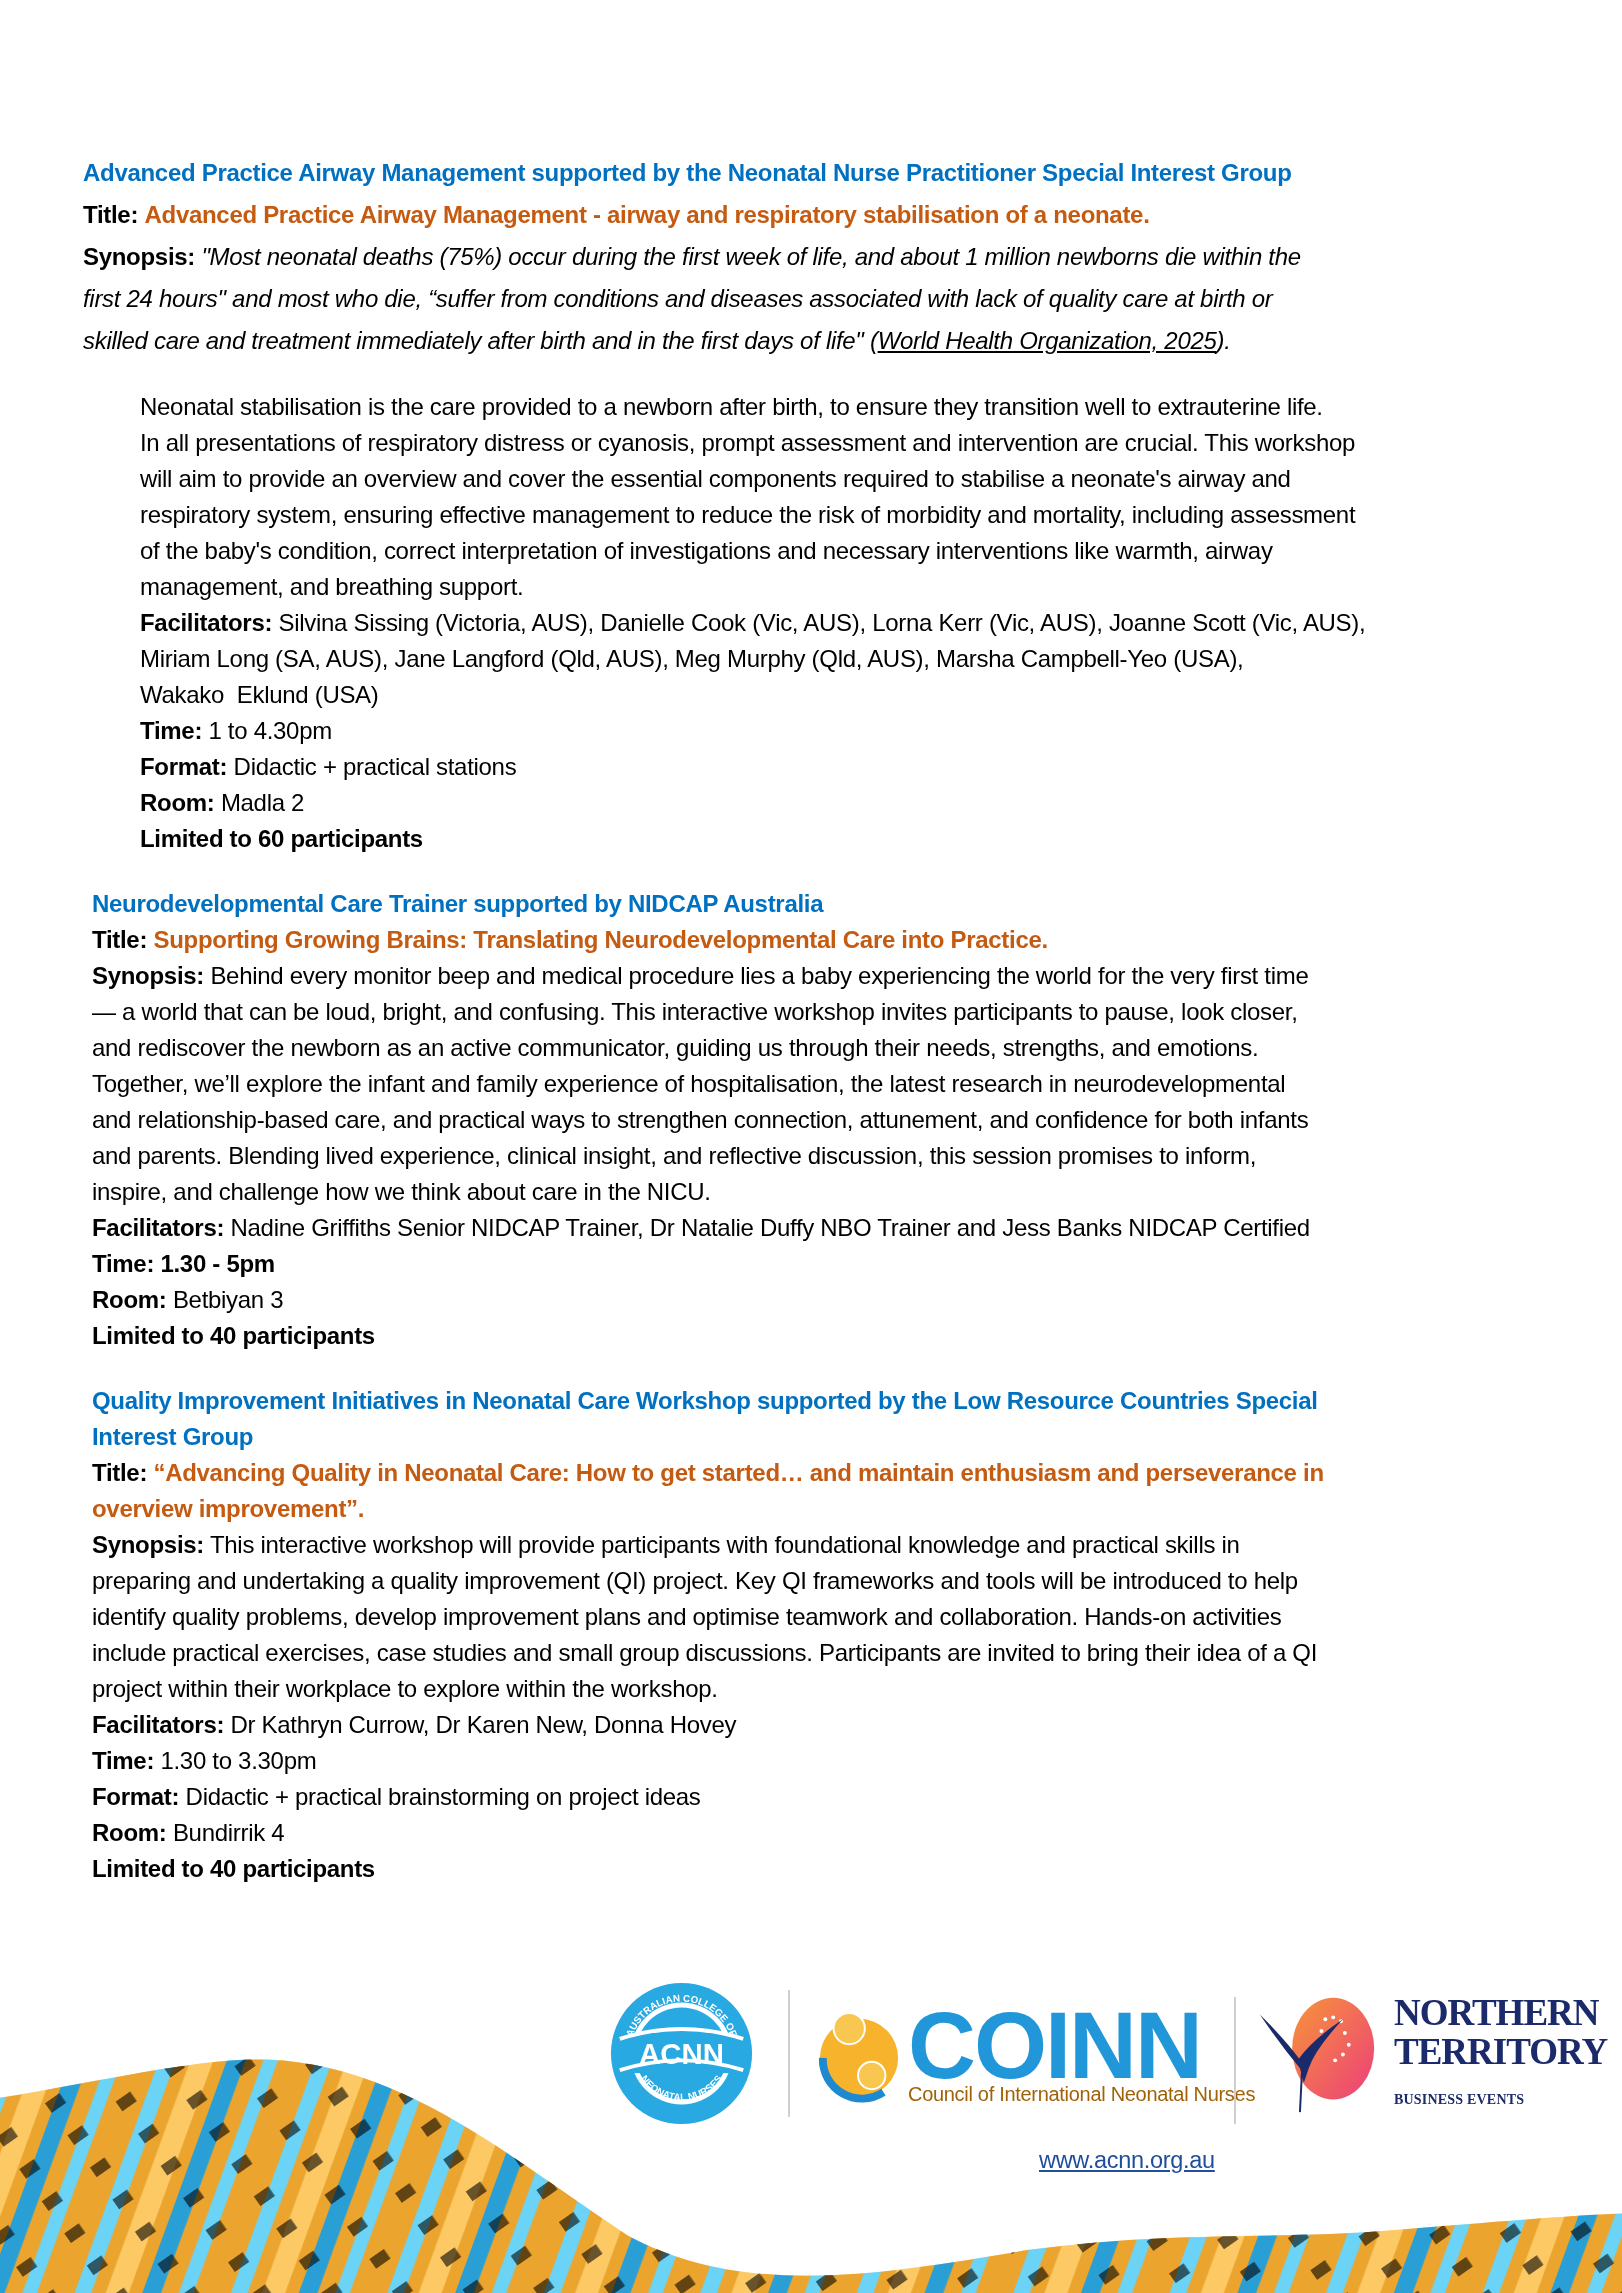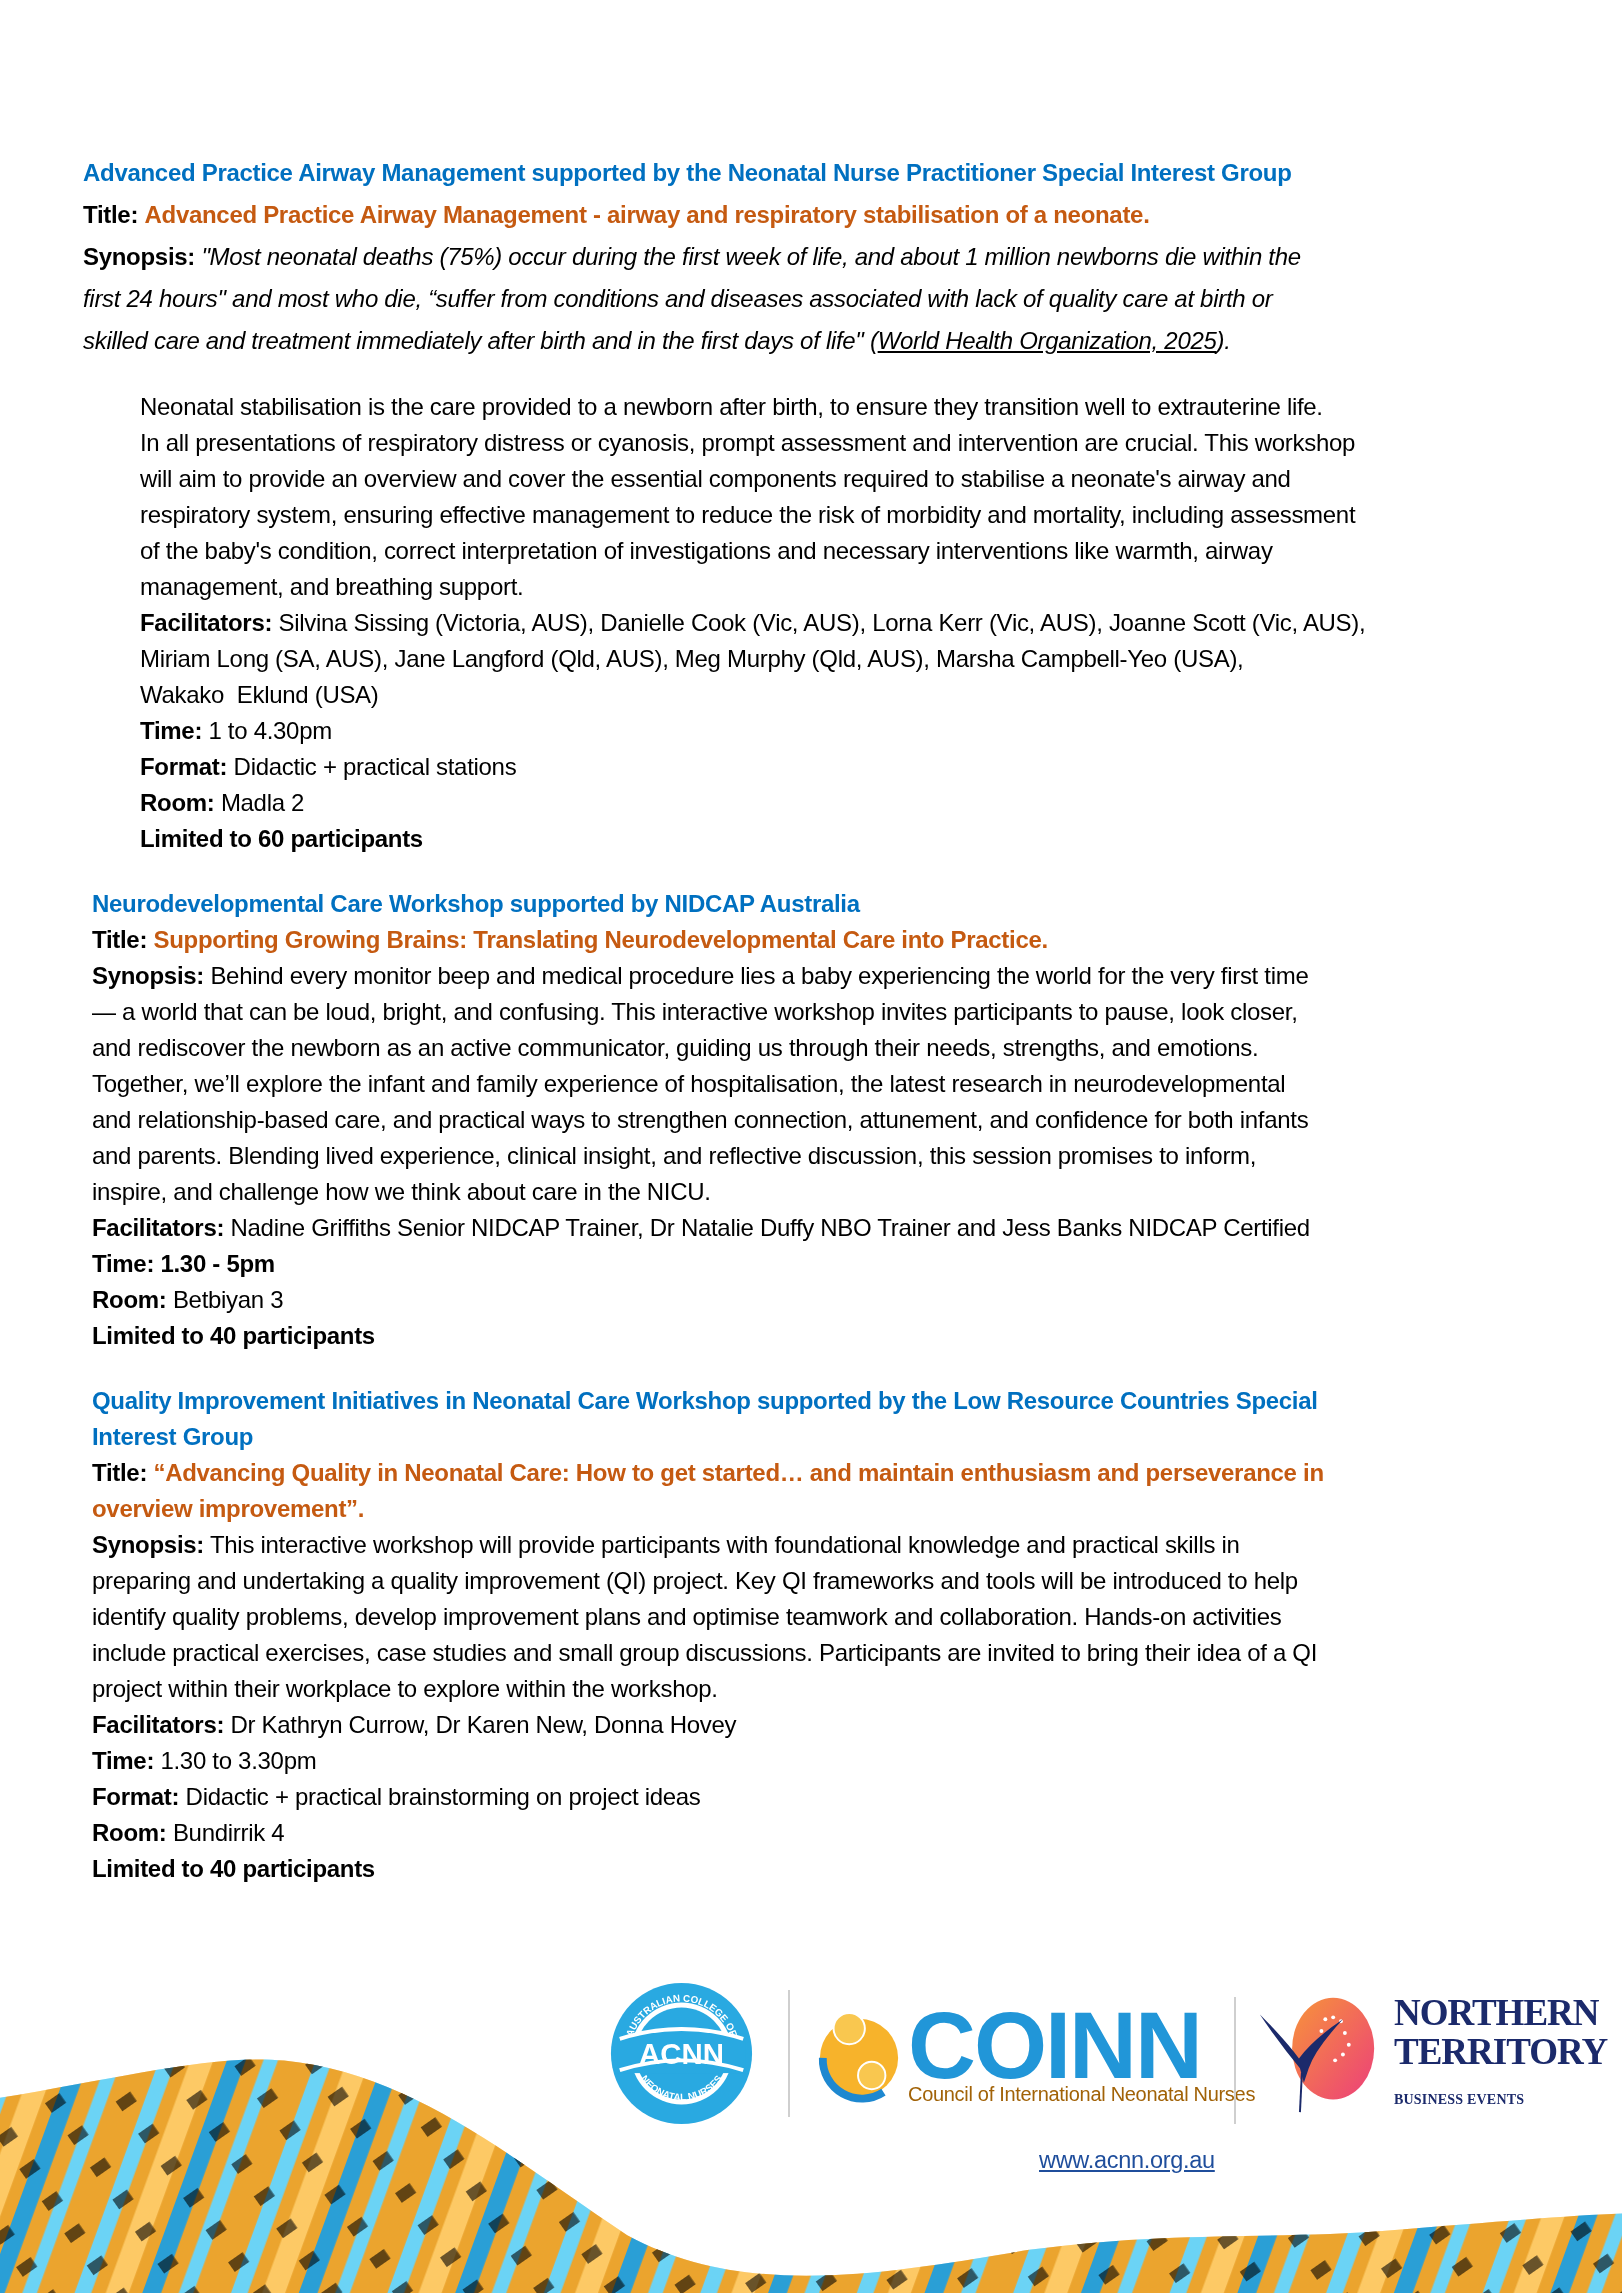--- a/index.html
+++ b/index.html
@@ -61,21 +61,21 @@
     <span class="line"><span class="lbl">Facilitators:</span> <span>Silvina Sissing (Victoria, AUS), Danielle Cook (Vic, AUS), Lorna Kerr (Vic, AUS), Joanne Scott (Vic, AUS),</span></span>
     <span class="line">Miriam Long (SA, AUS), Jane Langford (Qld, AUS), Meg Murphy (Qld, AUS), Marsha Campbell-Yeo (USA),</span>
     <span class="line" style="white-space: pre;">Wakako  Eklund (USA)</span>
     <span class="line"><span class="lbl">Time:</span> <span>1 to 4.30pm</span></span>
     <span class="line"><span class="lbl">Format:</span> <span>Didactic + practical stations</span></span>
     <span class="line"><span class="lbl">Room:</span> <span>Madla 2</span></span>
     <span class="line lbl">Limited to 60 participants</span>
   </div>
 
   <div class="section body-block" id="s2">
-    <span class="line blue">Neurodevelopmental Care Workshop supported by NIDCAP Australia</span>
+    <span class="line blue">Neurodevelopmental Care Trainer supported by NIDCAP Australia</span>
     <span class="line"><span class="lbl">Title:</span> <span class="orange">Supporting Growing Brains: Translating Neurodevelopmental Care into Practice.</span></span>
     <span class="line"><span class="lbl">Synopsis:</span> <span>Behind every monitor beep and medical procedure lies a baby experiencing the world for the very first time</span></span>
     <span class="line">— a world that can be loud, bright, and confusing. This interactive workshop invites participants to pause, look closer,</span>
     <span class="line">and rediscover the newborn as an active communicator, guiding us through their needs, strengths, and emotions.</span>
     <span class="line">Together, we’ll explore the infant and family experience of hospitalisation, the latest research in neurodevelopmental</span>
     <span class="line">and relationship-based care, and practical ways to strengthen connection, attunement, and confidence for both infants</span>
     <span class="line">and parents. Blending lived experience, clinical insight, and reflective discussion, this session promises to inform,</span>
     <span class="line">inspire, and challenge how we think about care in the NICU.</span>
     <span class="line"><span class="lbl">Facilitators:</span> <span>Nadine Griffiths Senior NIDCAP Trainer, Dr Natalie Duffy NBO Trainer and Jess Banks NIDCAP Certified</span></span>
     <span class="line lbl">Time: 1.30 - 5pm</span>

